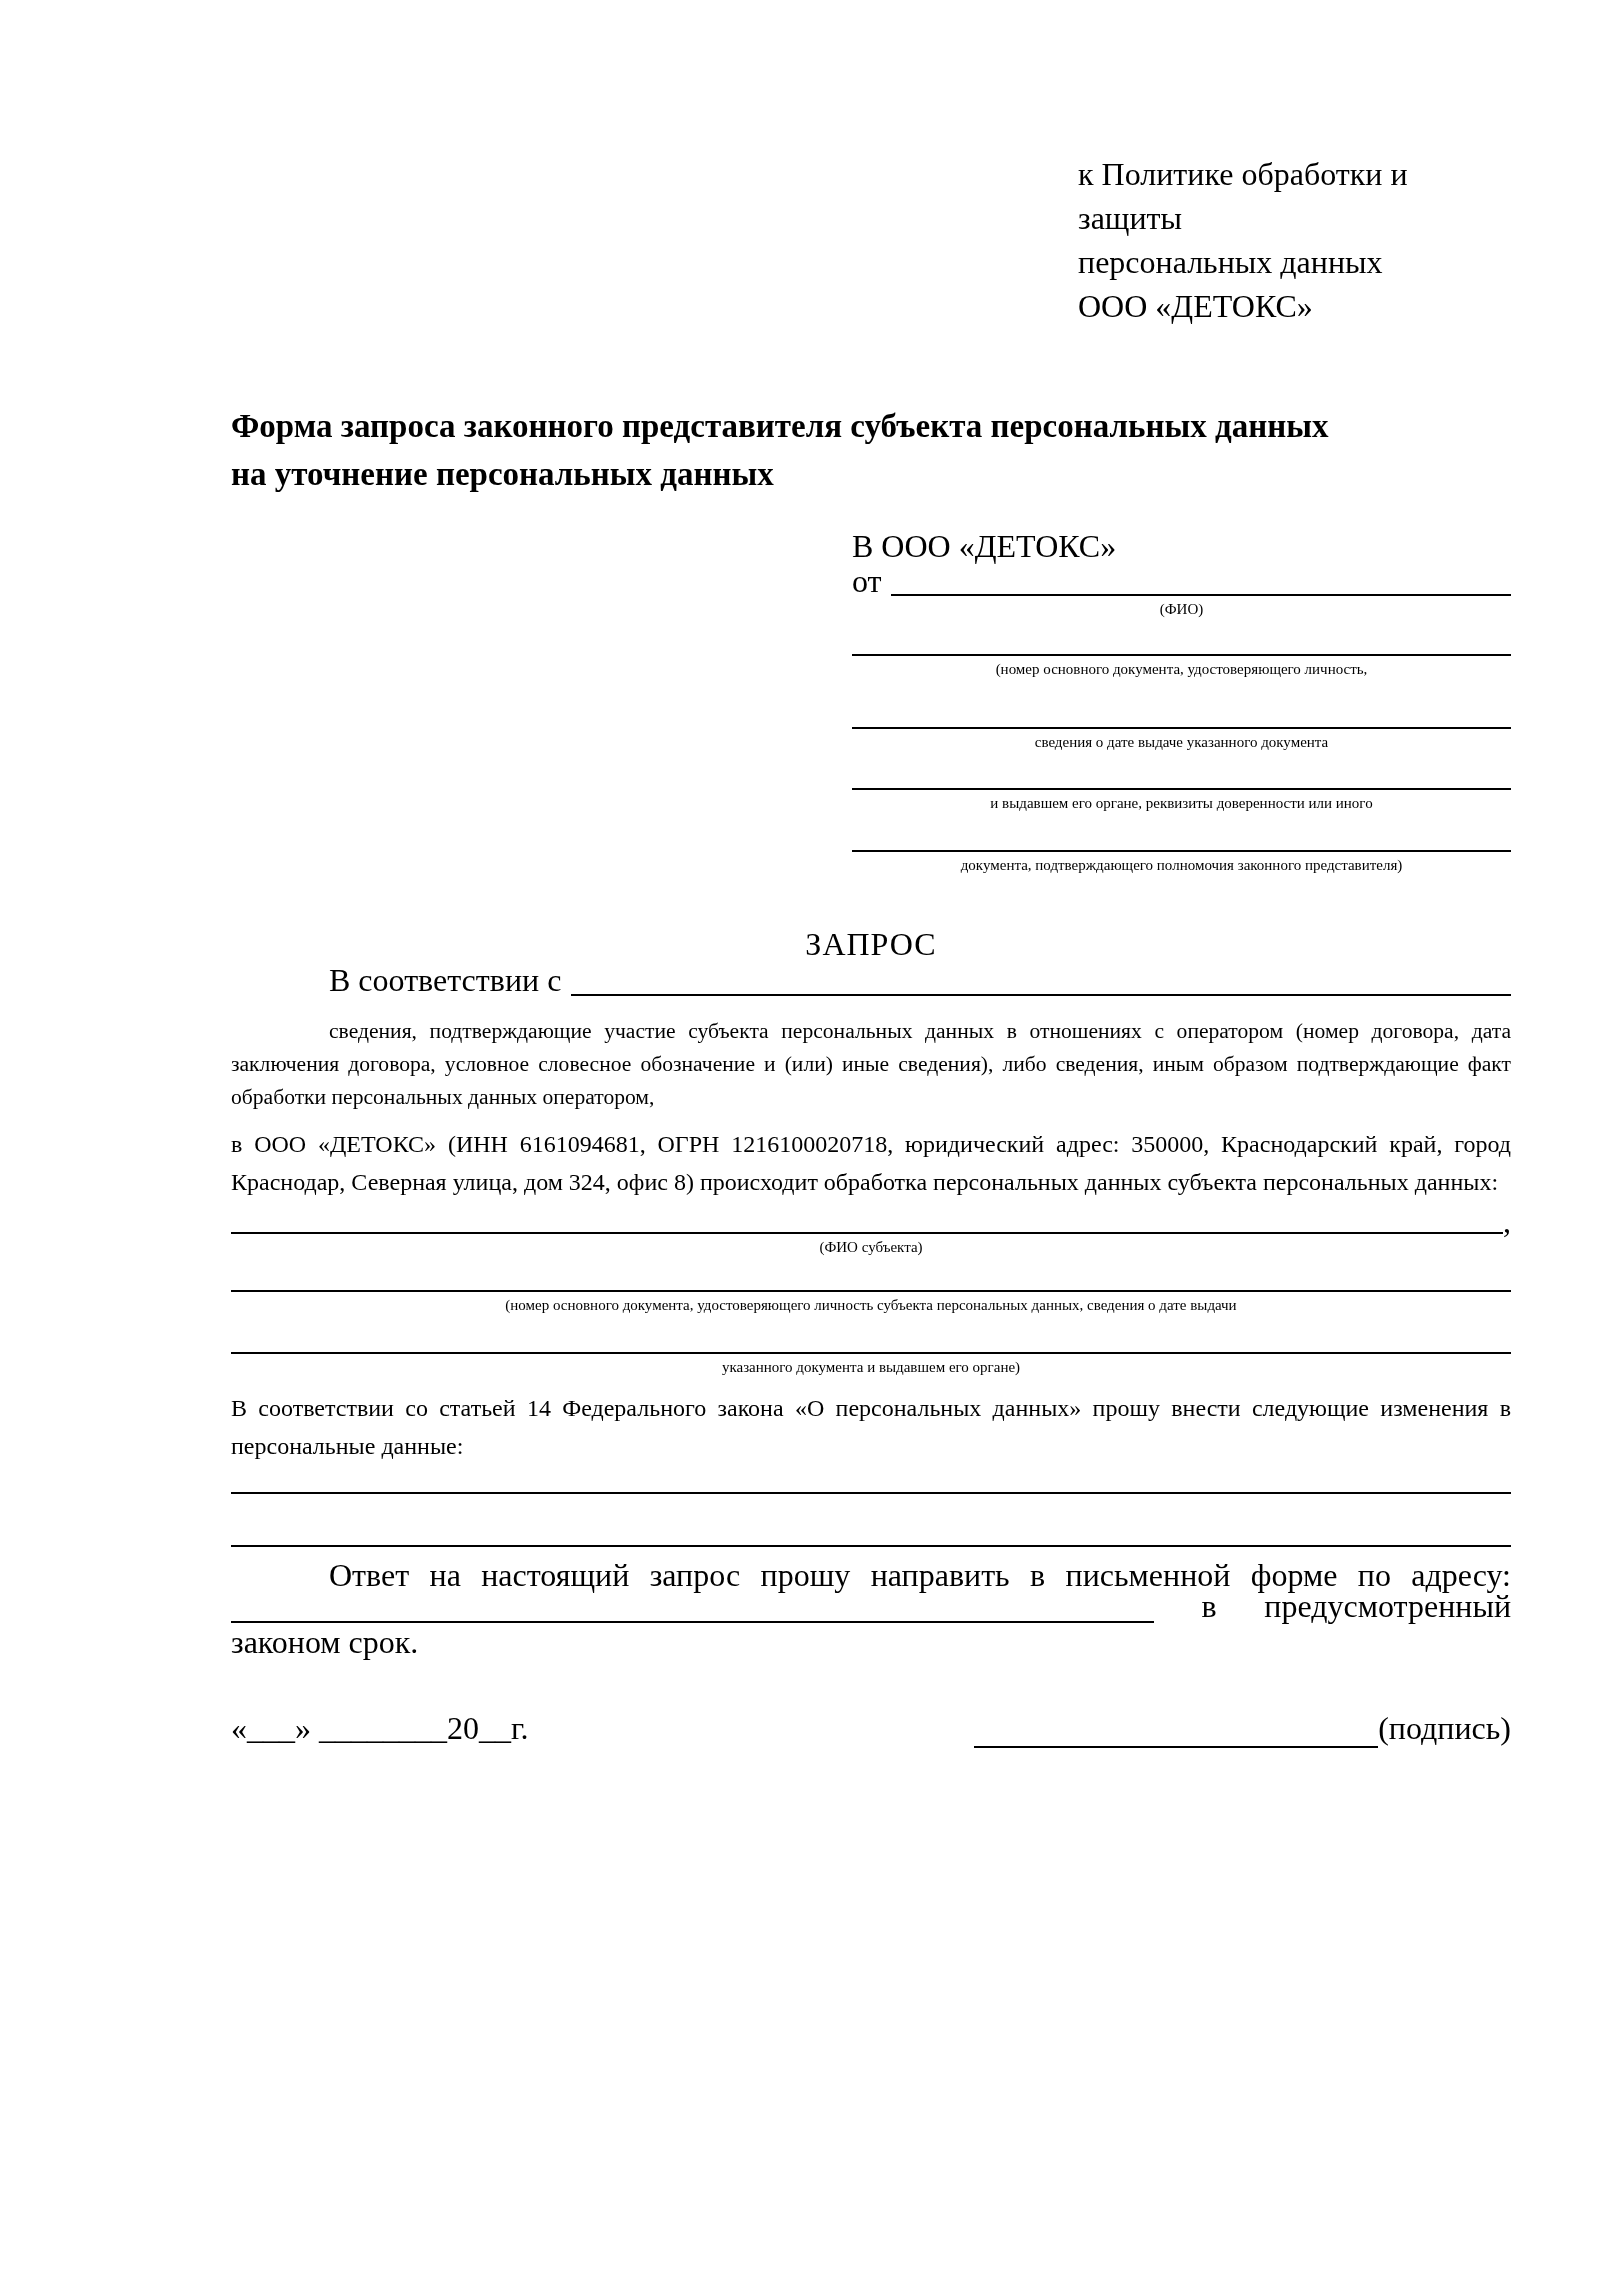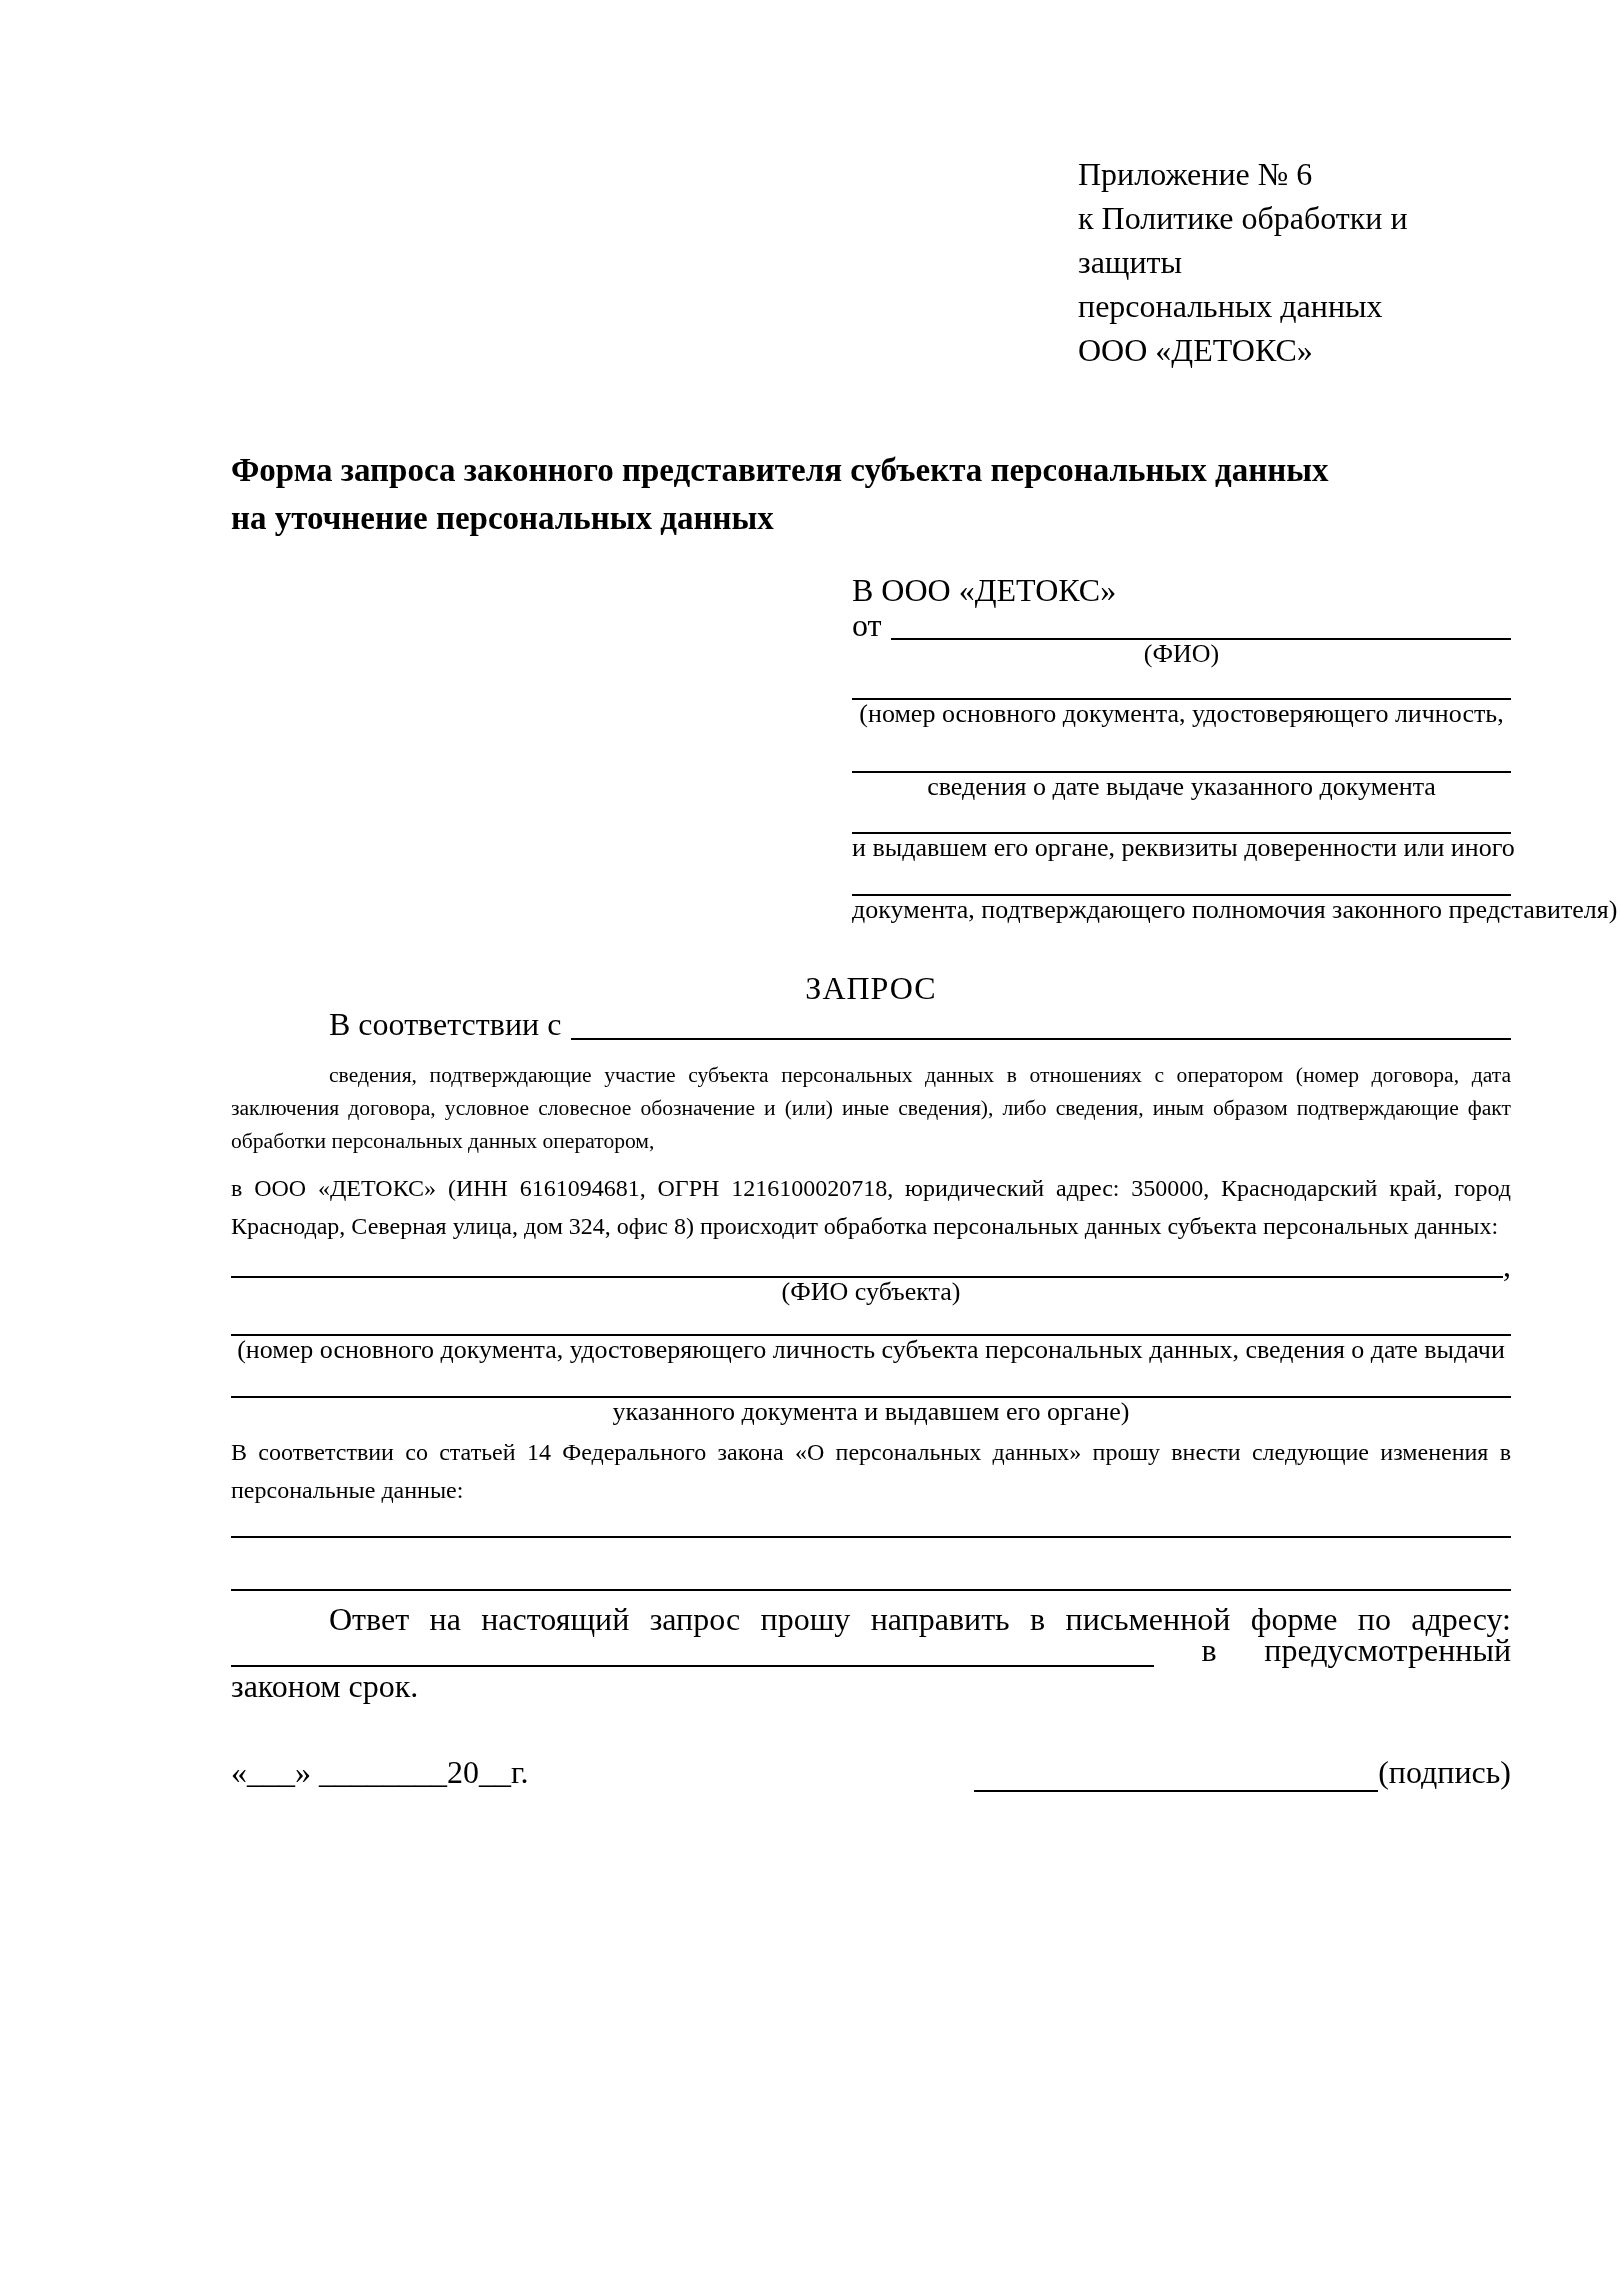--- a/index.html
+++ b/index.html
@@ -19,21 +19,21 @@
   
   .appendix { margin-left: 847px; line-height: 44px; }
   
   .title { margin-top: 74px; font-weight: bold; font-size: 33px; line-height: 48px; }
   
   .addressee { margin-top: 26.5px; margin-left: 621px; width: 659px; }
   .addressee .to { line-height: 42px; }
   .from-row { display: flex; align-items: flex-end; height: 29px; }
   .from-row .from-label { line-height: 29px; }
   .fill { flex: 1 1 auto; border-bottom: 2.9px solid #000; margin-left: 9.8px; height: 27.4px; }
-  .cap { font-size: 26px; line-height: 27.4px; height: 29px; text-align: center; overflow: visible; white-space: nowrap; }
+  .cap { font-size: 15px; line-height: 27.4px; height: 29px; text-align: center; overflow: visible; white-space: nowrap; }
   .u { border-bottom: 2.9px solid #000; }
   .h32 { height: 31px; } .h45 { height: 44px; } .h33 { height: 32px; } .h34 { height: 33px; }
   .h30 { height: 29px; } .h54 { height: 53px; }
   
   .zapros { margin-top: 43px; text-align: center; line-height: 41px; letter-spacing: 1px; }
   
   .acc-row { display: flex; align-items: flex-end; height: 31px; justify-content: space-between; }
   .acc-row .lead { padding-left: 98px; line-height: 31px; white-space: nowrap; }
   
   .note { margin-top: 19px; font-size: 21.6px; line-height: 33px; text-align: justify; text-indent: 98px; }
@@ -55,21 +55,20 @@
   .sig-group { display: flex; align-items: flex-end; }
   .sig-line { width: 404px; border-bottom: 2.9px solid #000; height: 35px; }
   .sig-cap { line-height: 39px; white-space: nowrap; }
 </style>
 </head>
 <body>
 
 <div class="page">
 
   <div class="appendix">
-    <div>Приложение № 6</div>
     <div>к Политике обработки и защиты</div>
     <div>персональных данных</div>
     <div>ООО «ДЕТОКС»</div>
   </div>
 
   <div class="title">
     <div>Форма запроса законного представителя субъекта персональных данных</div>
     <div>на уточнение персональных данных</div>
   </div>
 

